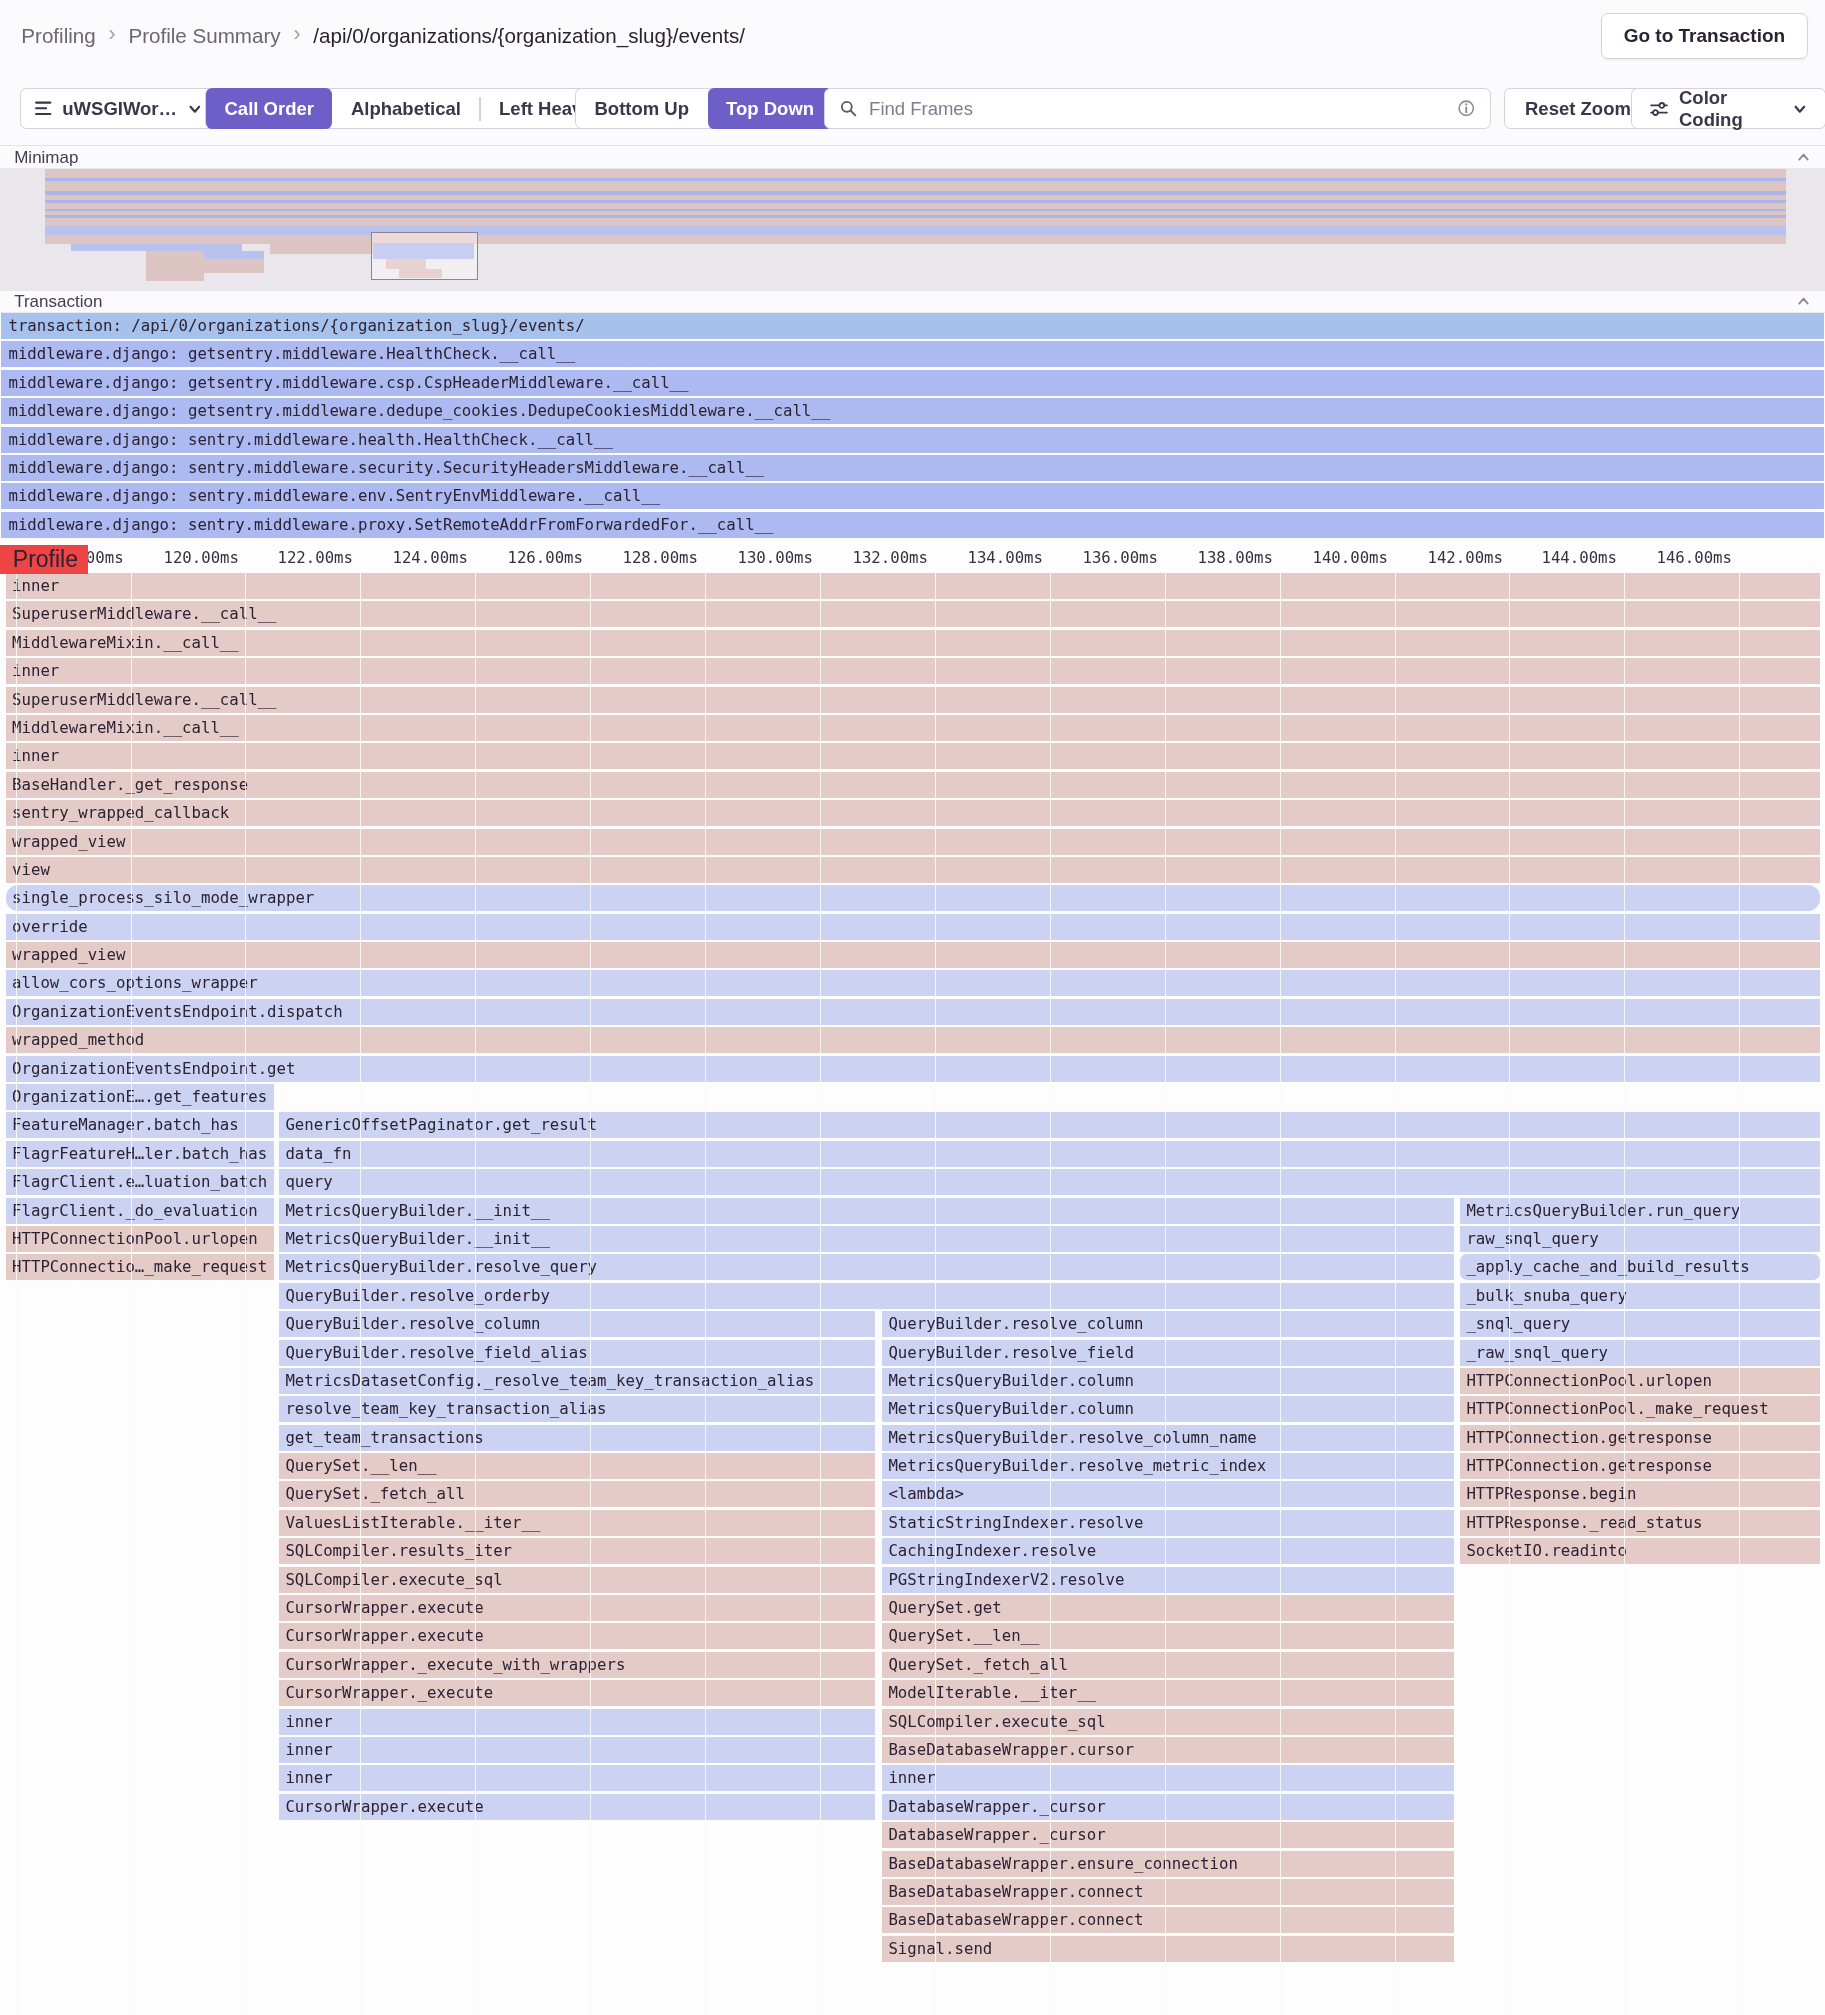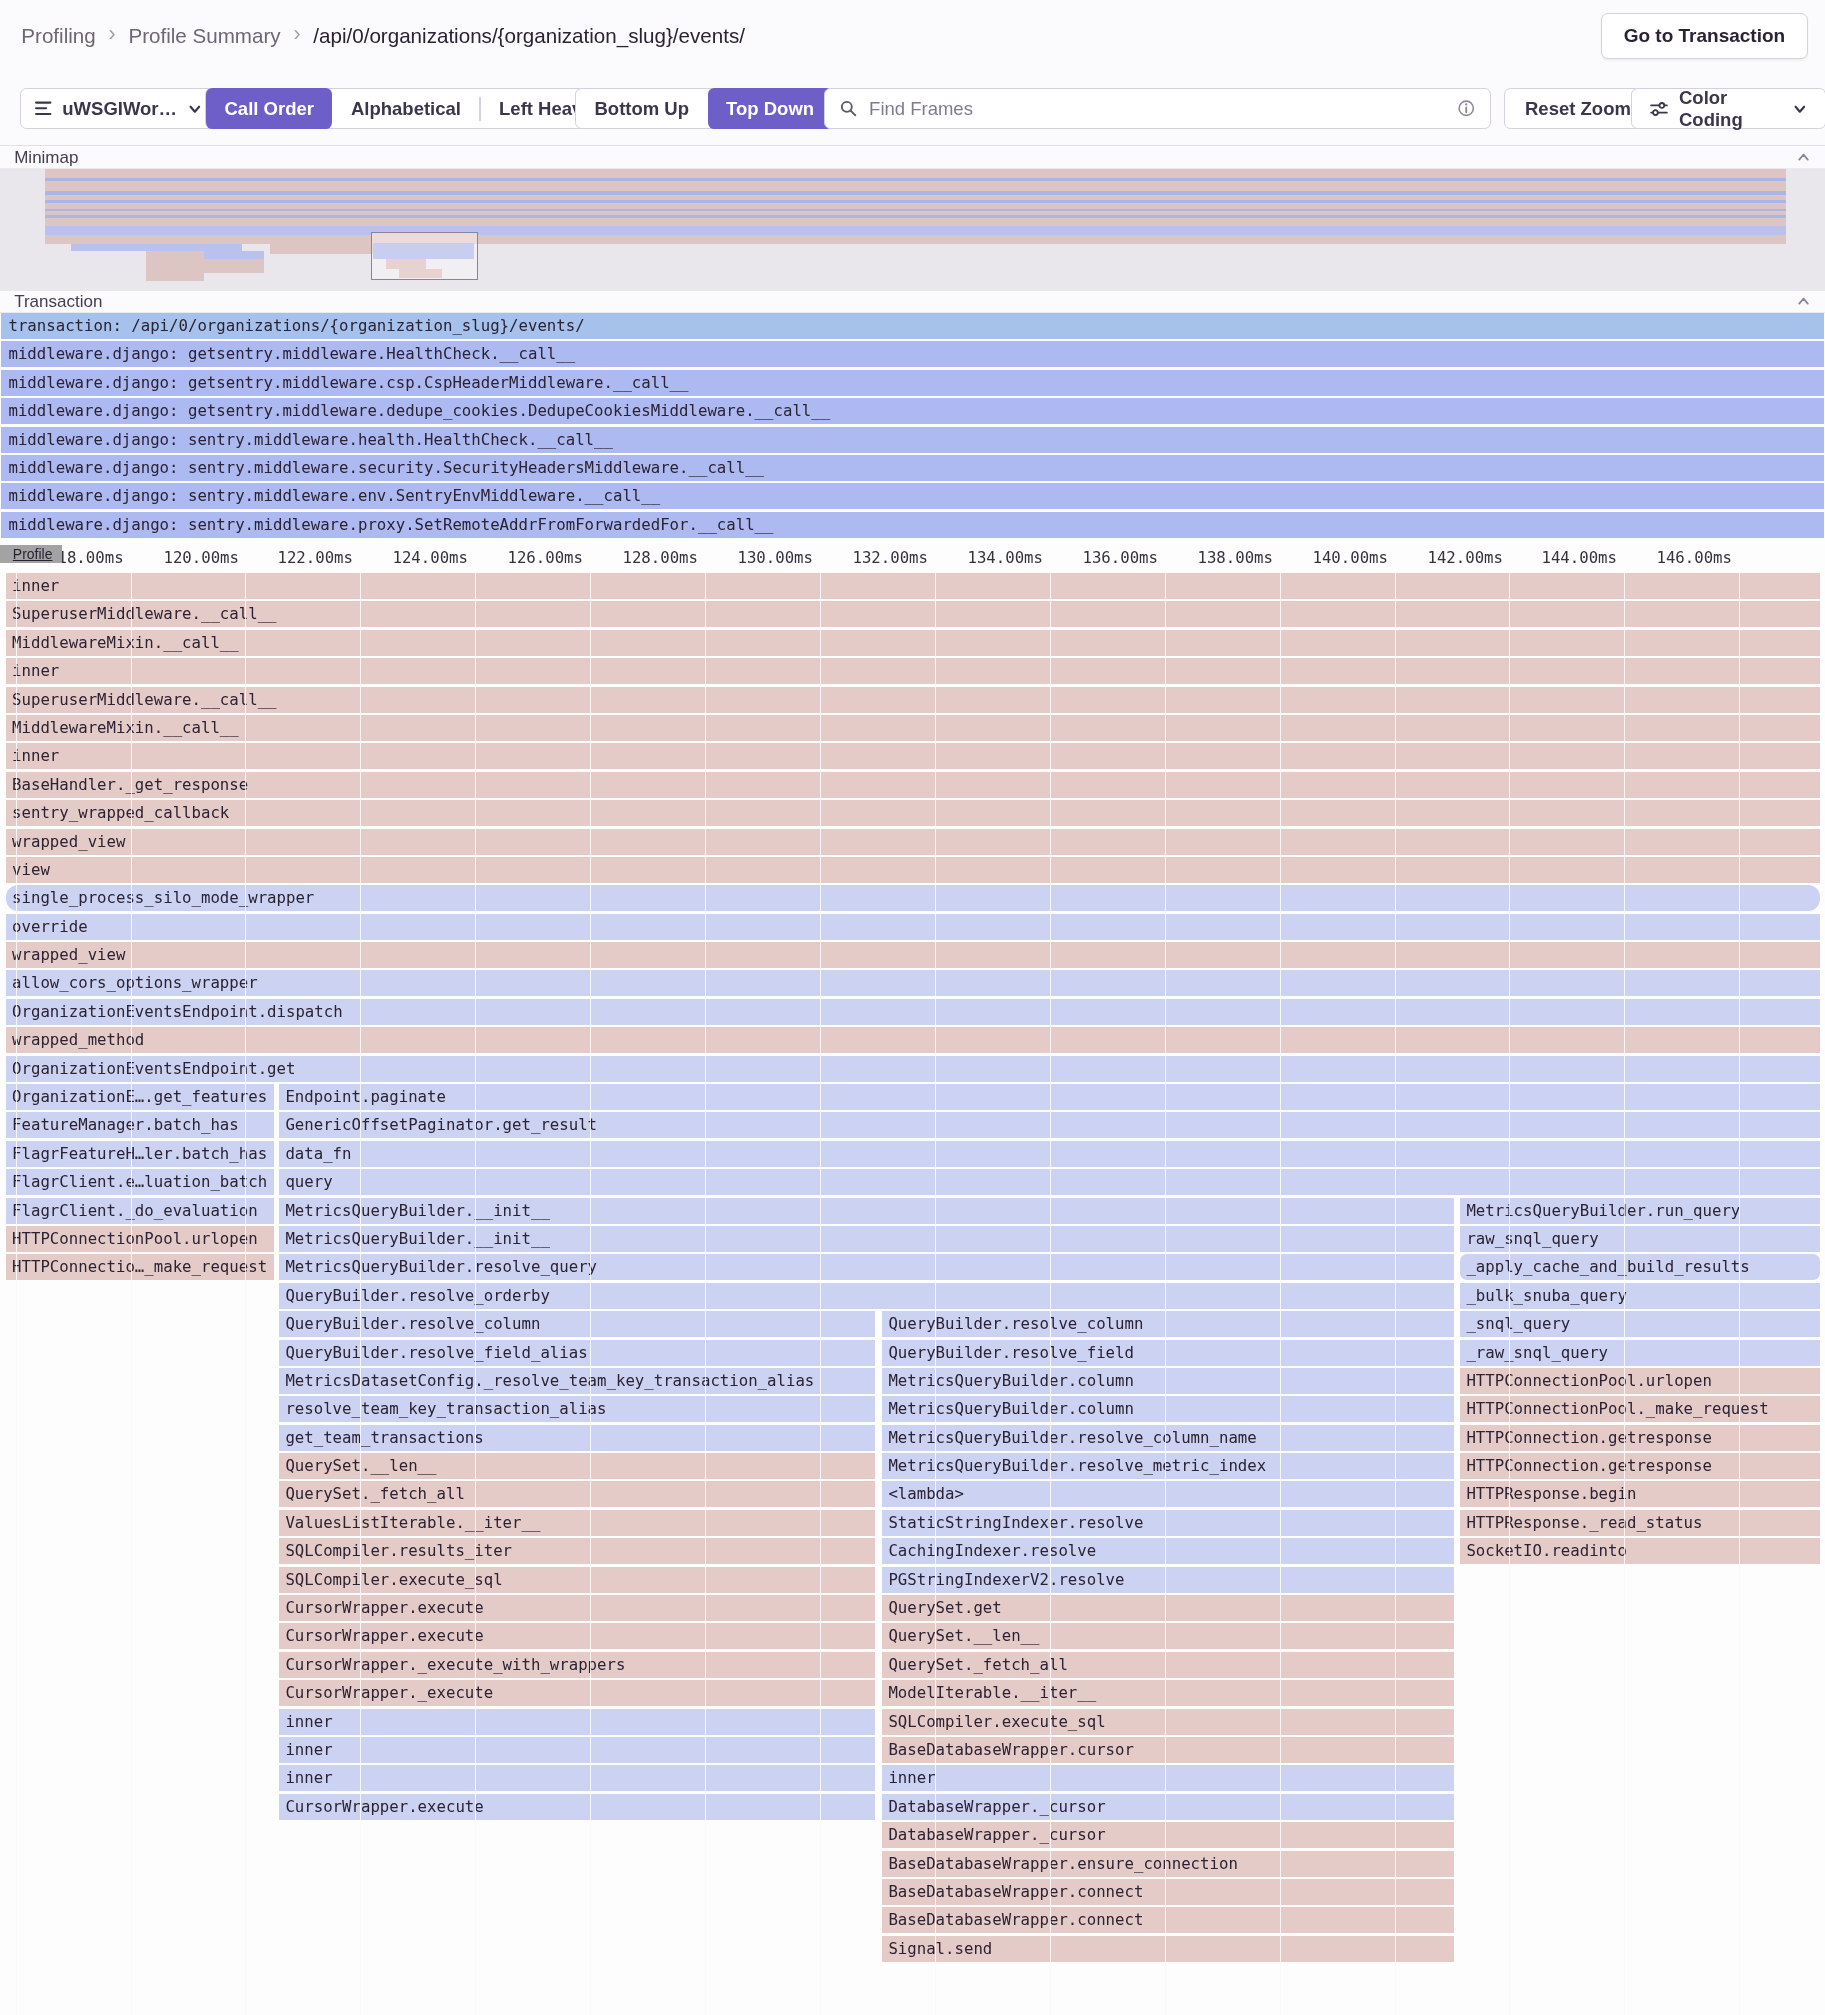--- a/index.html
+++ b/index.html
@@ -48,21 +48,21 @@
   
   #spans { left:0; top:313px; width:1826px; height:226px; position:absolute; }
   .span-row { position:absolute; left:1.4px; width:1823px; height:25.6px; background:#acbaf1;
     font-family:"DejaVu Sans Mono", monospace; font-size:15.7px; line-height:25.6px; padding-left:7.1px;
     white-space:nowrap; overflow:hidden; color:#2b2233; cursor:pointer; }
   .span-row.root { background:#a5c1ec; }
   
   #axis { left:0; top:539px; width:1826px; height:34px; background:#fdfdfe; }
   .tick { position:absolute; top:8.5px; width:114px; text-align:right; font-family:"DejaVu Sans Mono",monospace;
     font-size:15.7px; color:#37313f; }
-  #profile-label { left:0; top:5.7px; padding:1.4px 10px 1.4px 12.8px; background:#a3a3a3; font-size:14px; color:#2b2233; z-index:3;text-decoration:underline; }
+  #profile-label { left:0; top:5.7px; padding:1.4px 10px 1.4px 12.8px; background:#ef4444; font-size:23px; color:#2b2233; z-index:3; }
   
   #flame { left:0; top:573px; width:1826px; height:1442px; background:#fdfdfe; overflow:hidden; }
   .gl { position:absolute; top:0; height:100%; }
   .gl-gray  { width:1.4px; background:#e6e3e9; z-index:0; }
   .gl-white { width:1.4px; background:rgba(255,255,255,.8); z-index:2; }
   .frow { position:absolute; left:0; width:1826px; height:25.6px; z-index:1; }
   .frame { position:absolute; top:0; height:25.6px; font-family:"DejaVu Sans Mono",monospace; font-size:15.7px;
     line-height:26px; padding-left:6.4px; white-space:nowrap; overflow:hidden; color:#2b2233; cursor:pointer; }
   .fp { background:#e5cbc8; }
   .fb { background:#ccd2f1; }
@@ -279,21 +279,20 @@
       <div class="frame fb" style="left: 5.7px; width: 1814px;">OrganizationEventsEndpoint.dispatch</div>
     </div>
     <div class="frow" style="top: 454px;">
       <div class="frame fp" style="left: 5.7px; width: 1814px;">wrapped_method</div>
     </div>
     <div class="frow" style="top: 483px;">
       <div class="frame fb" style="left: 5.7px; width: 1814px;">OrganizationEventsEndpoint.get</div>
     </div>
     <div class="frow" style="top: 511px;">
       <div class="frame fb" style="left: 5.7px; width: 268px;">OrganizationE….get_features</div>
-      <div class="frame fb" style="left: 279px; width: 1541px;">Endpoint.paginate</div>
     </div>
     <div class="frow" style="top: 539px;">
       <div class="frame fb" style="left: 5.7px; width: 268px;">FeatureManager.batch_has</div>
       <div class="frame fb" style="left: 279px; width: 1541px;">GenericOffsetPaginator.get_result</div>
     </div>
     <div class="frow" style="top: 568px;">
       <div class="frame fb" style="left: 5.7px; width: 268px;">FlagrFeatureH…ler.batch_has</div>
       <div class="frame fb" style="left: 279px; width: 1541px;">data_fn</div>
     </div>
     <div class="frow" style="top: 596px;">

